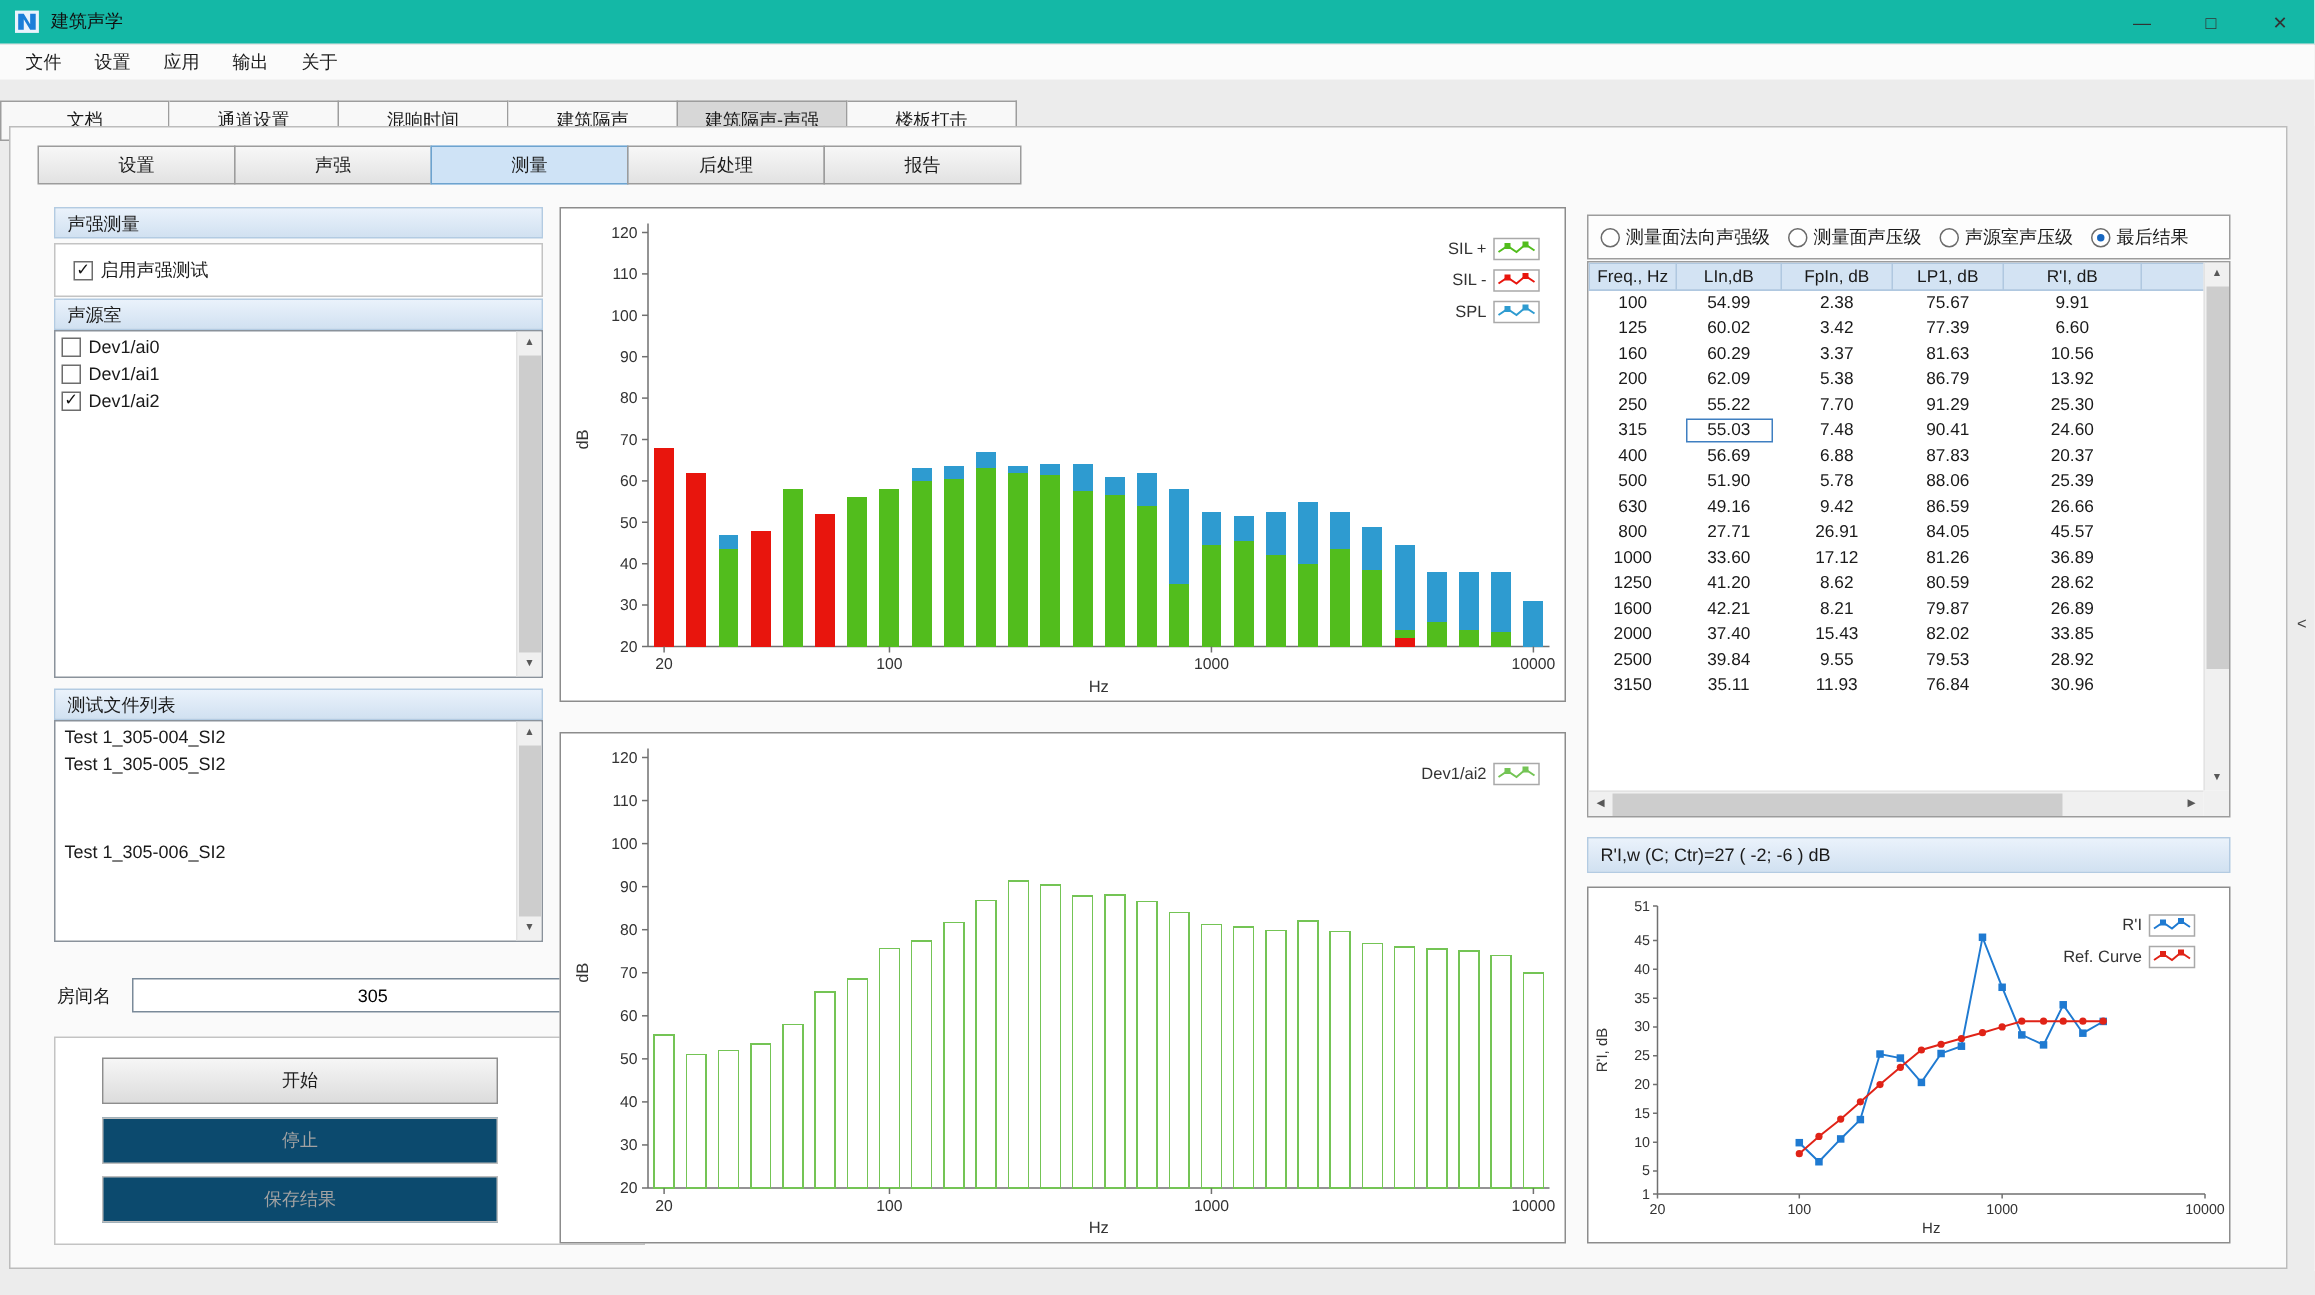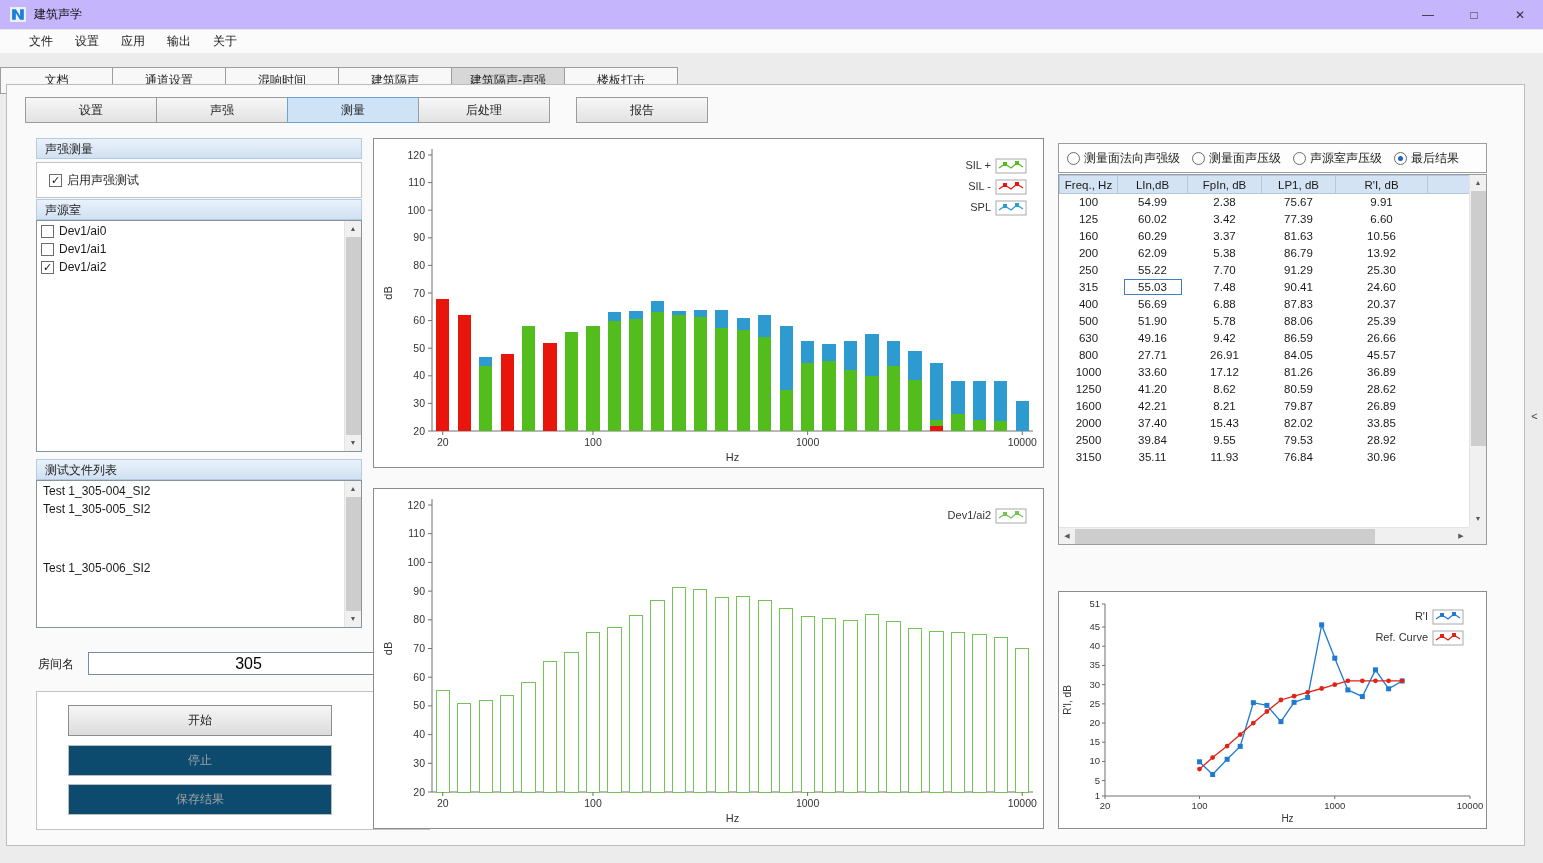--- a/index.html
+++ b/index.html
@@ -1,27 +1,27 @@
 <!DOCTYPE html>
 <html><head>
 <meta charset="utf-8">
 <style>
 *{box-sizing:border-box;margin:0;padding:0}
 html,body{width:1543px;height:863px;overflow:hidden}
 body{font-family:"Liberation Sans","DejaVu Sans",sans-serif;font-size:12px;color:#1a1a1a;background:#ececec;position:relative}
 
 
-.titlebar{position:absolute;left:0;top:0;width:100%;height:30px;background:#c4b5fd;display:flex;align-items:center;border-bottom:1px solid #e6e6e6}
+.titlebar{position:absolute;left:0;top:0;width:100%;height:30px;background:#14b8a6;display:flex;align-items:center;border-bottom:1px solid #e6e6e6}
 .app-icon{width:17px;height:17px;margin:0 7px 0 10px;flex:none}
 .title-text{font-size:12px;color:#111}
 .win-controls{margin-left:auto;display:flex;height:100%}
 .win-btn{width:46px;height:100%;display:flex;align-items:center;justify-content:center;font-size:12px;color:#333;cursor:default}
 
 
-.menubar{position:absolute;left:0;top:30px;width:100%;height:23px;background:#fbfbfb;display:flex;align-items:center;padding-left:18px}
+.menubar{position:absolute;left:0;top:30px;width:100%;height:23px;background:#fbfbfb;display:flex;align-items:center;padding-left:6px}
 .menu-item{padding:3px 11px;cursor:default}
 
 
 .tabbar{position:absolute;left:0;top:66px;width:100%;height:28px;background:#ececec;display:flex;align-items:flex-end}
 .tab{width:113px;height:27px;line-height:25px;text-align:center;background:#f8f8f8;border:1px solid #9d9d9d;border-left:none;cursor:default}
 .tab:first-child{border-left:1px solid #9d9d9d}
 .tab.active{background:#d7d7d7}
 
 
 .content{position:absolute;left:6px;top:84px;width:1519px;height:762px;background:#fafafa;border:1px solid #bcbcbc}
@@ -38,21 +38,21 @@
 .enable-box{position:absolute;left:0;top:24px;width:326px;height:36px;background:#fff;border:1px solid #c3c3c3;display:flex;align-items:center;padding-left:12px}
 .cb{width:13px;height:13px;border:1px solid #6d6d6d;background:#fff;margin-right:5px;font-size:11px;line-height:11px;text-align:center;color:#111;flex:none}
 .listbox{position:absolute;left:0;width:326px;background:#fff;border:1px solid #8a929b;overflow:hidden}
 .lb-inner{position:absolute;left:0;top:1px;right:17px}
 .lb-item{height:18px;display:flex;align-items:center;padding-left:4px;white-space:nowrap}
 .vscroll{position:absolute;right:0;top:0;bottom:0;width:17px;background:#f0f0f0;border-left:1px solid #e3e3e3}
 .vscroll .arr{position:absolute;left:0;width:16px;height:16px;color:#585858;font-size:7px;text-align:center;line-height:16px}
 .vscroll .arr.up{top:0}.vscroll .arr.down{bottom:0}
 .vscroll .thumb{position:absolute;left:1px;top:16px;bottom:16px;width:15px;background:#cdcdcd}
 .room-label{position:absolute;left:2px;top:518px}
-.room-input{position:absolute;left:52px;top:514px;width:321px;height:23px;border:1px solid #7a8a99;background:#fff;text-align:center;font-size:16px;font-family:inherit}
+.room-input{position:absolute;left:52px;top:514px;width:321px;height:23px;border:1px solid #7a8a99;background:#fff;text-align:center;font-size:12px;font-family:inherit}
 .btn-box{position:absolute;left:0;top:553px;width:394px;height:139px;background:#fff;border:1px solid #c3c3c3}
 .btn{position:absolute;left:31px;width:264px;height:31px;text-align:center;line-height:29px;background:linear-gradient(#f6f6f6,#dcdcdc);border:1px solid #8d8d8d;cursor:default}
 .btn.disabled{color:#a2a2a2;background:#0c4a6e;border-color:#bdbdbd}
 
 
 .chart-box{position:absolute;background:#fff;border:1px solid #8c8c8c}
 #chart1{left:366px;top:53px;width:671px;height:330px}
 #chart2{left:366px;top:403px;width:671px;height:341px}
 #chart3{left:1051px;top:506px;width:429px;height:238px}
 
@@ -110,21 +110,21 @@
     <div class="tab">楼板打击</div>
   </div>
 
 <div class="content">
 
   <div id="subtabs">
       <div class="subtab" style="left: 18px;">设置</div>
       <div class="subtab" style="left: 149px;">声强</div>
       <div class="subtab active" style="left: 280px;">测量</div>
       <div class="subtab" style="left: 411px;">后处理</div>
-      <div class="subtab" style="left: 542px; margin-left: 27px;">报告</div>
+      <div class="subtab" style="left: 542px;">报告</div>
     </div>
 
   <div class="left-panel">
     <div class="sec-header" style="top:0">声强测量</div>
     <div class="enable-box">
       <span class="cb">✓</span>
       <span>启用声强测试</span>
     </div>
     <div class="sec-header" style="top:61px">声源室</div>
 
@@ -521,20 +521,21 @@
       <div style="position:absolute;bottom:0;left:0;width:16px;height:16px;color:#585858;font-size:7px;text-align:center;line-height:16px">▼</div>
     </div>
     <div class="th-scroll">
       <div class="arr left">◀</div>
       <div class="thumb"></div>
       <div class="arr right">▶</div>
     </div>
     <div class="corner"></div>
   </div>
 
+  <div class="result-bar">R'I,w (C; Ctr)=27 ( -2; -6 ) dB</div>
 
   <div class="chart-box" id="chart3"><svg width="427" height="236">
         <line x1="43" y1="204" x2="46" y2="204" stroke="#707070"></line>
         <text x="41" y="207" font-size="9.5" fill="#333" text-anchor="end">1</text>
         <line x1="43" y1="188.64" x2="46" y2="188.64" stroke="#707070"></line>
         <text x="41" y="191.64" font-size="9.5" fill="#333" text-anchor="end">5</text>
         <line x1="43" y1="169.44" x2="46" y2="169.44" stroke="#707070"></line>
         <text x="41" y="172.44" font-size="9.5" fill="#333" text-anchor="end">10</text>
         <line x1="43" y1="150.24" x2="46" y2="150.24" stroke="#707070"></line>
         <text x="41" y="153.24" font-size="9.5" fill="#333" text-anchor="end">15</text>

